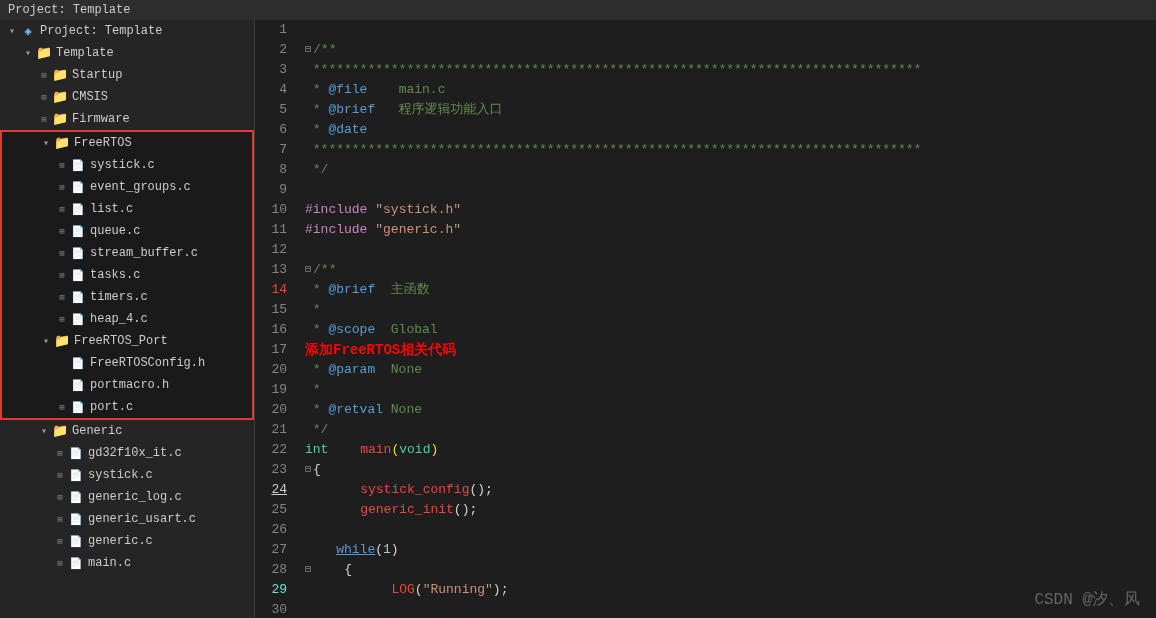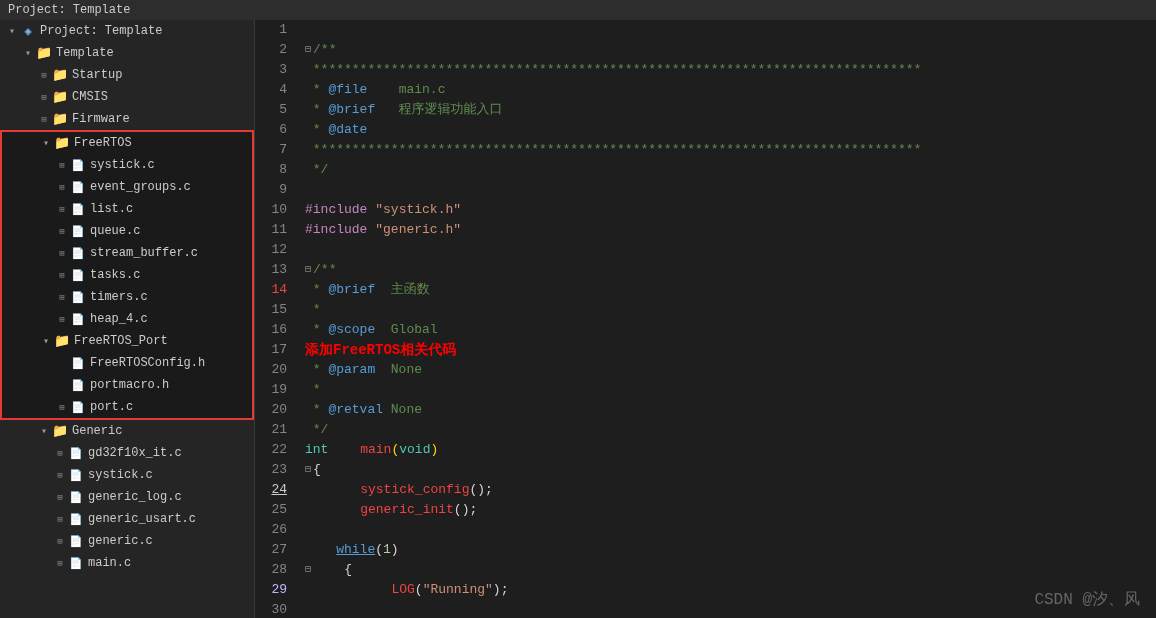--- a/index.html
+++ b/index.html
@@ -342,21 +342,21 @@
       <div class="line-number">19</div>
       <div class="line-number">20</div>
       <div class="line-number">21</div>
       <div class="line-number">22</div>
       <div class="line-number">23</div>
       <div class="line-number" style="color:#ccc;text-decoration:underline;">24</div>
       <div class="line-number">25</div>
       <div class="line-number">26</div>
       <div class="line-number">27</div>
       <div class="line-number">28</div>
-      <div class="line-number" style="color:#c4b5fd;">29</div>
+      <div class="line-number" style="color:#5eead4;">29</div>
       <div class="line-number">30</div>
 
     </div>
     <div class="code-content">
 
       <div class="code-line"></div>
 
       <div class="code-line">
         <span class="collapse-marker">⊟</span><span class="c-comment">/**</span>
       </div>

